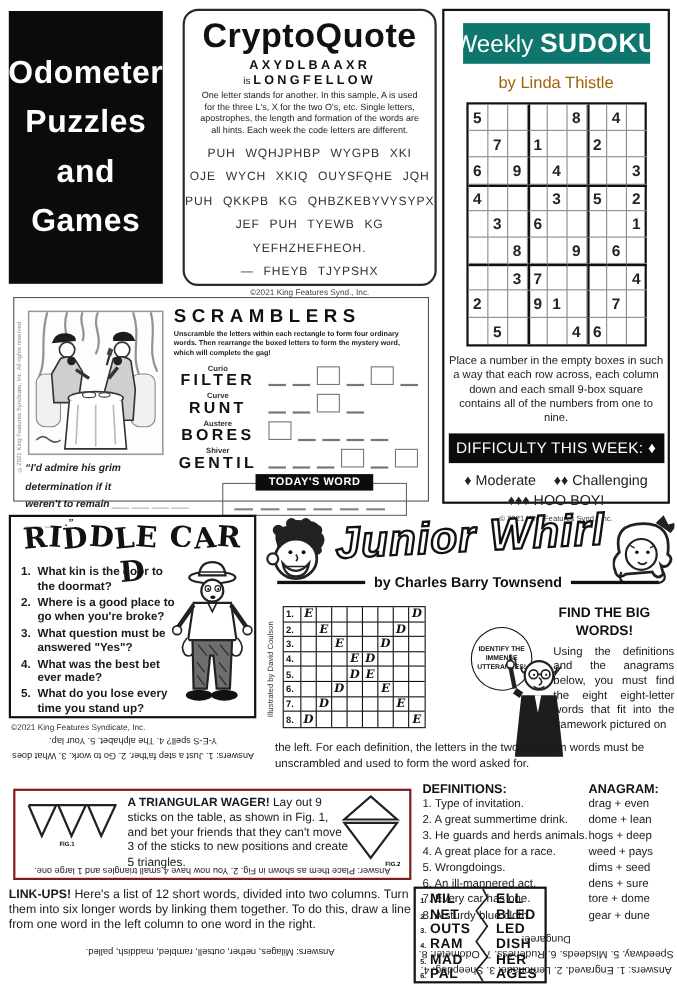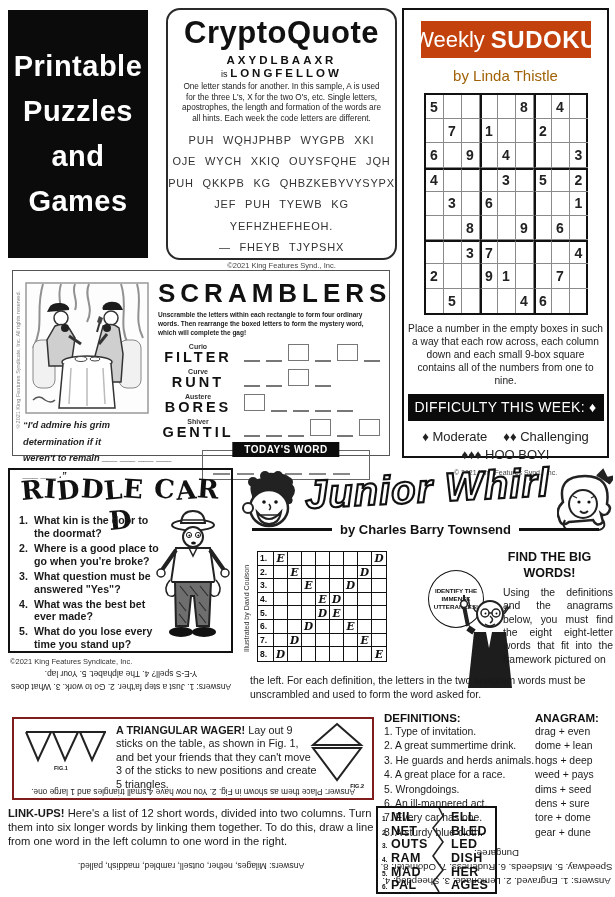--- a/index.html
+++ b/index.html
@@ -21,21 +21,21 @@
   .cq-title { font-size:31px; font-weight:bold; letter-spacing:.5px; }
   .cq-sample1 { font-size:11.5px; font-weight:bold; letter-spacing:3px; margin-top:3px; }
   .cq-sample2 { font-size:9px; margin-top:1px; }
   .cq-sample2 .b { font-size:11.5px; letter-spacing:3px; }
   .cq-instr { font-size:8.2px; line-height:1.28; width:204px; margin:3px auto 0; color:#222; }
   .cipher-line { font-size:11px; letter-spacing:.8px; word-spacing:5px; margin-top:9.5px; color:#333; }
   .cq-copy { font-size:7.5px; color:#444; margin-top:8px; }
 
   
   .sudoku { left:402px; top:8px; width:207px; height:450px; border:2.5px solid #111; text-align:center; }
-  .sud-header { margin:11px auto 0; width:170px; height:37px; background:#c2410c; color:#fff;
+  .sud-header { margin:11px auto 0; width:170px; height:37px; background:#0f766e; color:#fff;
     display:flex; align-items:center; justify-content:center; gap:6px; }
   .sud-weekly { font-size:22px; }
   .sud-bold { font-size:24px; font-weight:bold; letter-spacing:.5px; }
   .sud-byline { font-size:15px; margin-top:9px; color:#a16207; }
   .sud-grid { margin:9px auto 0; display:grid; grid-template-columns:repeat(9,18px); grid-auto-rows:24.2px;
     width:164px; border:2.4px solid #111; }
   .su-cell { border-right:1px solid #8a8a8a; border-bottom:1px solid #8a8a8a; font-weight:bold; font-size:14px;
     display:flex; align-items:center; justify-content:center; color:#222; }
   .su-cell.bl { border-left:2.2px solid #111; }
   .su-cell.bt { border-top:2.2px solid #111; }
@@ -48,21 +48,21 @@
   .sud-levels .gap { display:inline-block; width:16px; }
   .sud-level2 { margin-top:3px; }
   .sud-copy { font-size:7px; color:#444; margin-top:7px; }
 
   
   .scramblers { left:12px; top:270px; width:378px; height:186px; border:1.6px solid #555; }
   .scr-vert { left:2px; top:20px; writing-mode:vertical-rl; transform:rotate(180deg); font-size:5.5px; color:#888; }
   .scr-cartoon { left:12px; top:11px; }
   .scr-caption { left:10px; top:146px; width:150px; font-style:italic; font-weight:bold; font-size:9.3px; line-height:1.8; color:#222; }
   .scr-right { left:145px; top:7px; width:228px; }
-  .scr-title { font-size:26px; font-weight:bold; letter-spacing:5px; }
+  .scr-title { font-size:17px; font-weight:bold; letter-spacing:5px; }
   .scr-instr { font-size:6.5px; font-weight:bold; line-height:1.35; margin-top:2px; color:#222; width:222px; }
   .scr-rows { margin-top:3px; }
   .scr-row { display:flex; align-items:flex-end; height:25px; }
   .scr-wordcol { width:80px; text-align:center; }
   .scr-clue { font-size:7px; font-weight:bold; color:#333; }
   .scr-word { font-size:14.5px; font-weight:bold; letter-spacing:3px; line-height:1.05; }
   .scr-slots { flex:1; display:flex; align-items:flex-end; gap:6px; padding-bottom:2px; padding-left:6px; }
   .slot-blank { width:16px; height:3px; border-bottom:2px solid #777; margin-bottom:1px; }
   .slot-box { width:21px; height:17px; border:1.6px solid #777; background:#fff; margin-bottom:2px; }
   .tw-box { position:relative; margin:10px 0 0 44px; width:168px; height:30px; border:1.6px solid #666; }
@@ -141,21 +141,21 @@
   .lu-num { width:9px; font-size:6.5px; font-weight:bold; flex:none; }
   .lu-left { width:48px; font-weight:bold; font-size:12.5px; letter-spacing:.5px; flex:none; }
   .lu-right { margin-left:12px; font-weight:bold; font-size:12.5px; letter-spacing:.5px; }
 </style>
 </head>
 <body>
 
 <div class="page">
 
   <div class="abs masthead">
-      <div class="mh-line">Printable</div>
+      <div class="mh-line">Odometer</div>
       <div class="mh-line">Puzzles</div>
       <div class="mh-line">and</div>
       <div class="mh-line">Games</div>
     </div>
 
   <div class="abs crypto">
     <div class="cq-title">CryptoQuote</div>
     <div class="cq-sample1">AXYDLBAAXR</div>
     <div class="cq-sample2">
       <span>is</span>

